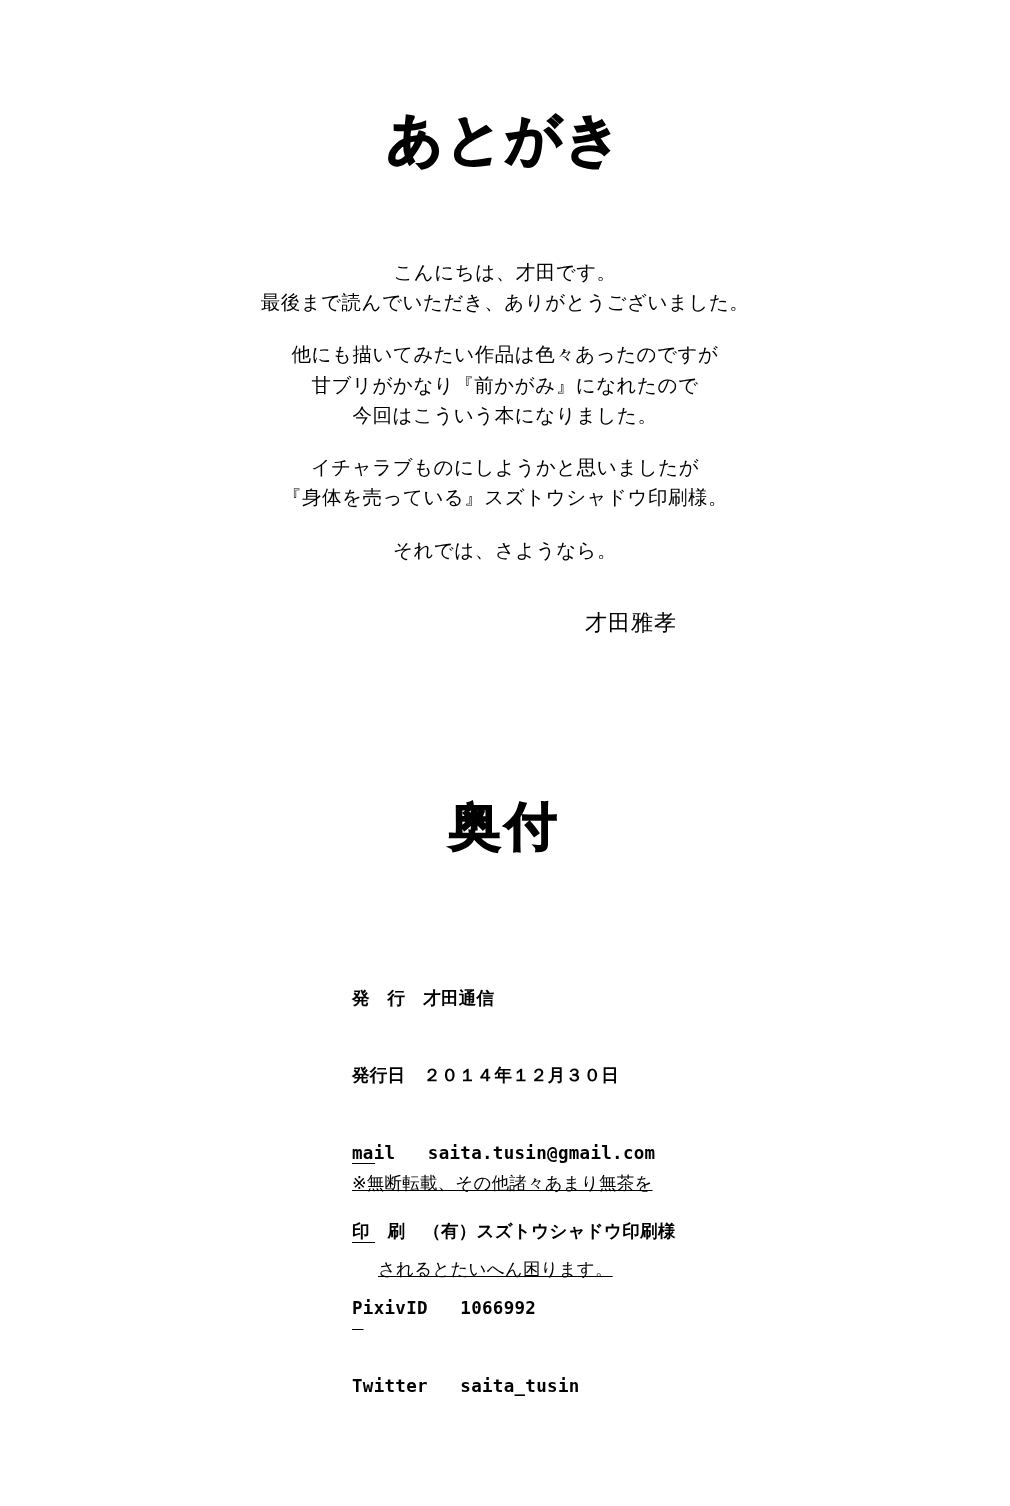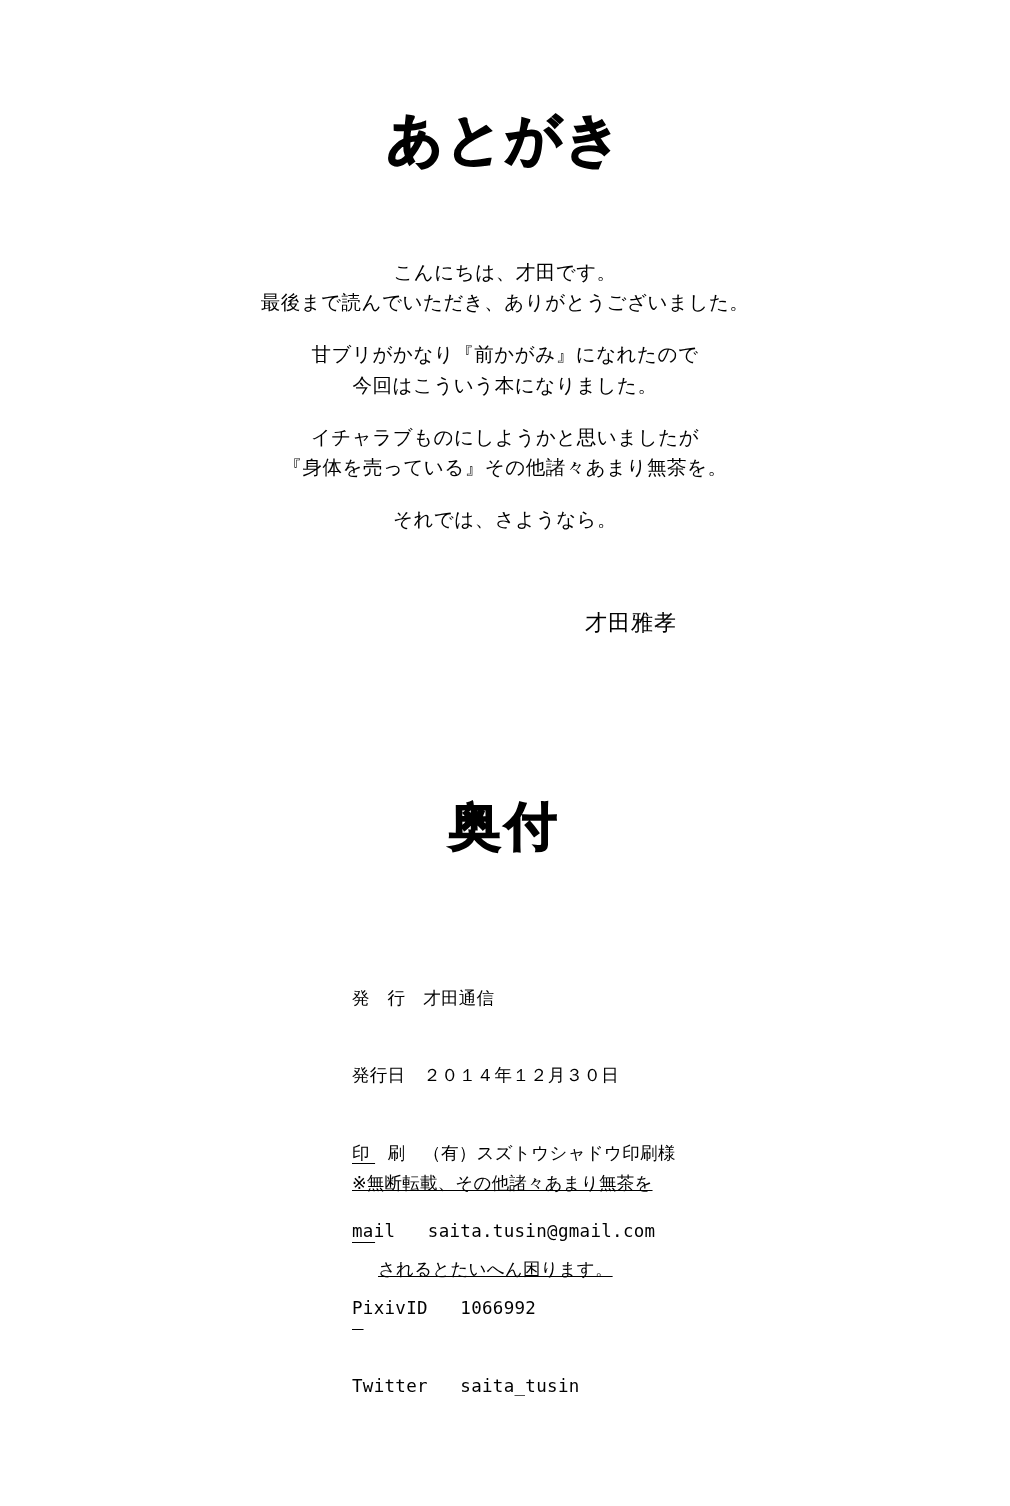--- a/index.html
+++ b/index.html
@@ -87,21 +87,21 @@
     letter-spacing: 4px;
     -webkit-text-stroke: 1.5px #000;
   }
 
   .colophon-block {
     position: absolute;
     top: 934px;
     left: 352px;
     font-family: "DejaVu Sans Mono", monospace;
     font-size: 17.5px;
-    font-weight: normal;
+    font-weight: bold;
     line-height: 1.48;
     letter-spacing: 0.3px;
     white-space: pre;
   }
   .colophon-block .row {
     display: block;
   }
 
   .notice-block {
     position: absolute;
@@ -130,46 +130,47 @@
   <div class="afterword-title">あとがき</div>
 
   <div class="afterword-body">
 
     <p class="para">
       <span class="line">こんにちは、才田です。</span>
       <span class="line">最後まで読んでいただき、ありがとうございました。</span>
     </p>
 
     <p class="para">
+      <span class="line">他にも描いてみたい作品は色々あったのですが</span>
       <span class="line">甘ブリがかなり『前かがみ』になれたので</span>
       <span class="line">今回はこういう本になりました。</span>
     </p>
 
     <p class="para">
       <span class="line">イチャラブものにしようかと思いましたが</span>
-      <span class="line">『身体を売っている』その他諸々あまり無茶を。</span>
+      <span class="line">『身体を売っている』スズトウシャドウ印刷様。</span>
     </p>
 
     <p class="para">
       <span class="line">それでは、さようなら。</span>
     </p>
 
   </div>
 
   <div class="signature">
     <span class="sig-inner">才田雅孝</span>
   </div>
 
   <div class="colophon-title">奥付</div>
 
   <div class="colophon-block">
     <span class="row">発　行　才田通信</span>
     <span class="row">発行日　２０１４年１２月３０日</span>
+    <span class="row">mail   saita.tusin@gmail.com</span>
     <span class="row">印　刷　（有）スズトウシャドウ印刷様</span>
-    <span class="row">mail   saita.tusin@gmail.com</span>
     <span class="row">PixivID   1066992</span>
     <span class="row">Twitter   saita_tusin</span>
   </div>
 
   <div class="notice-block">
     <span class="row">※無断転載、その他諸々あまり無茶を</span>
     <span class="row indent">されるとたいへん困ります。</span>
   </div>
 
 </div>

